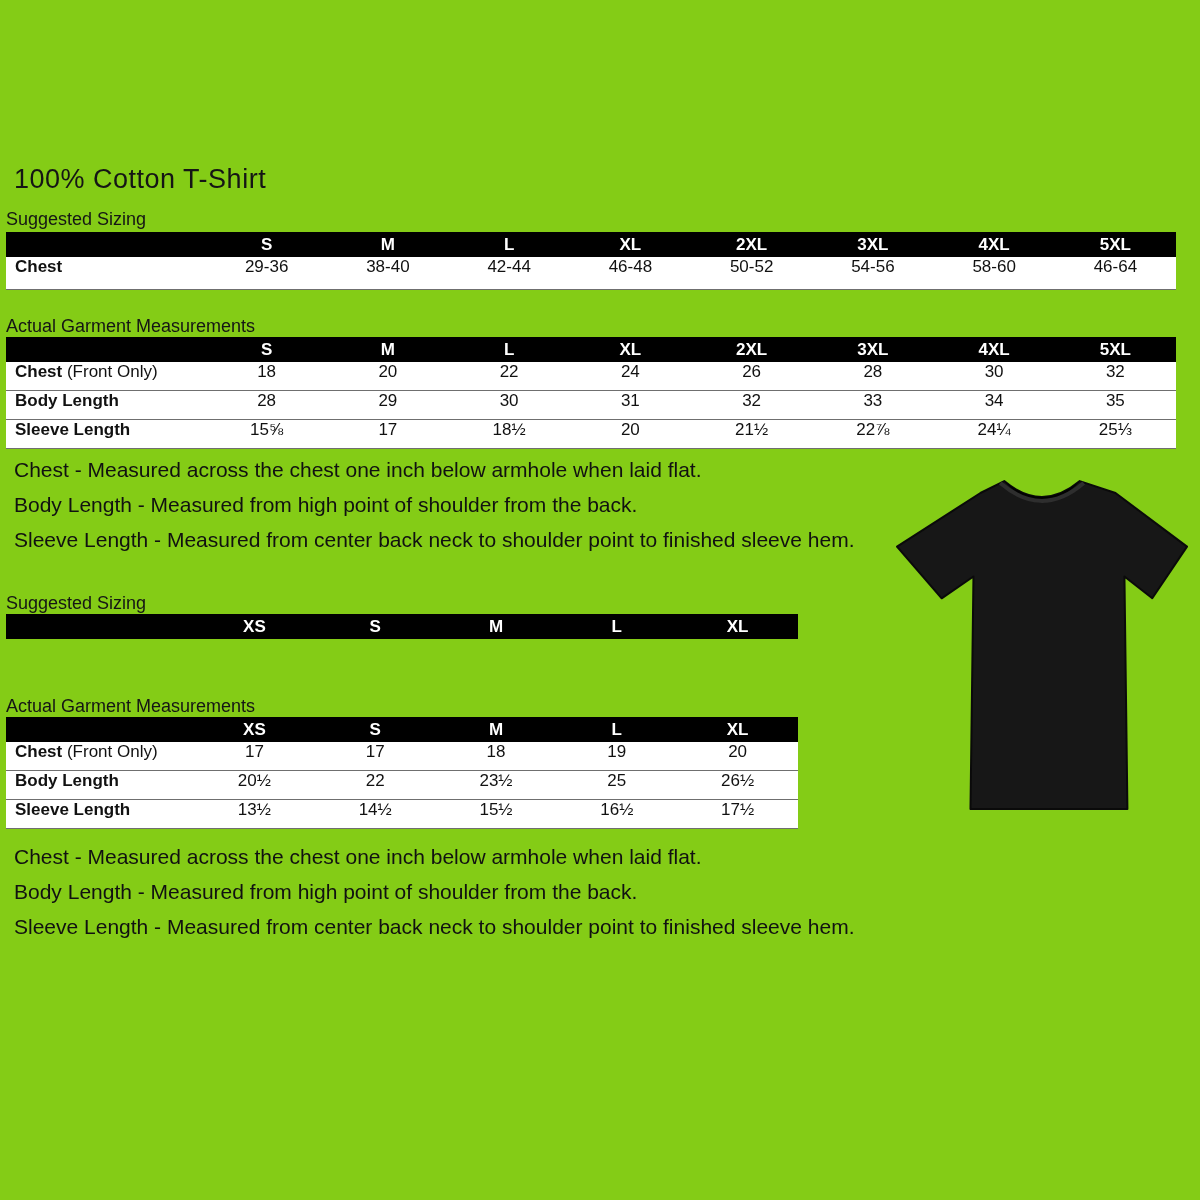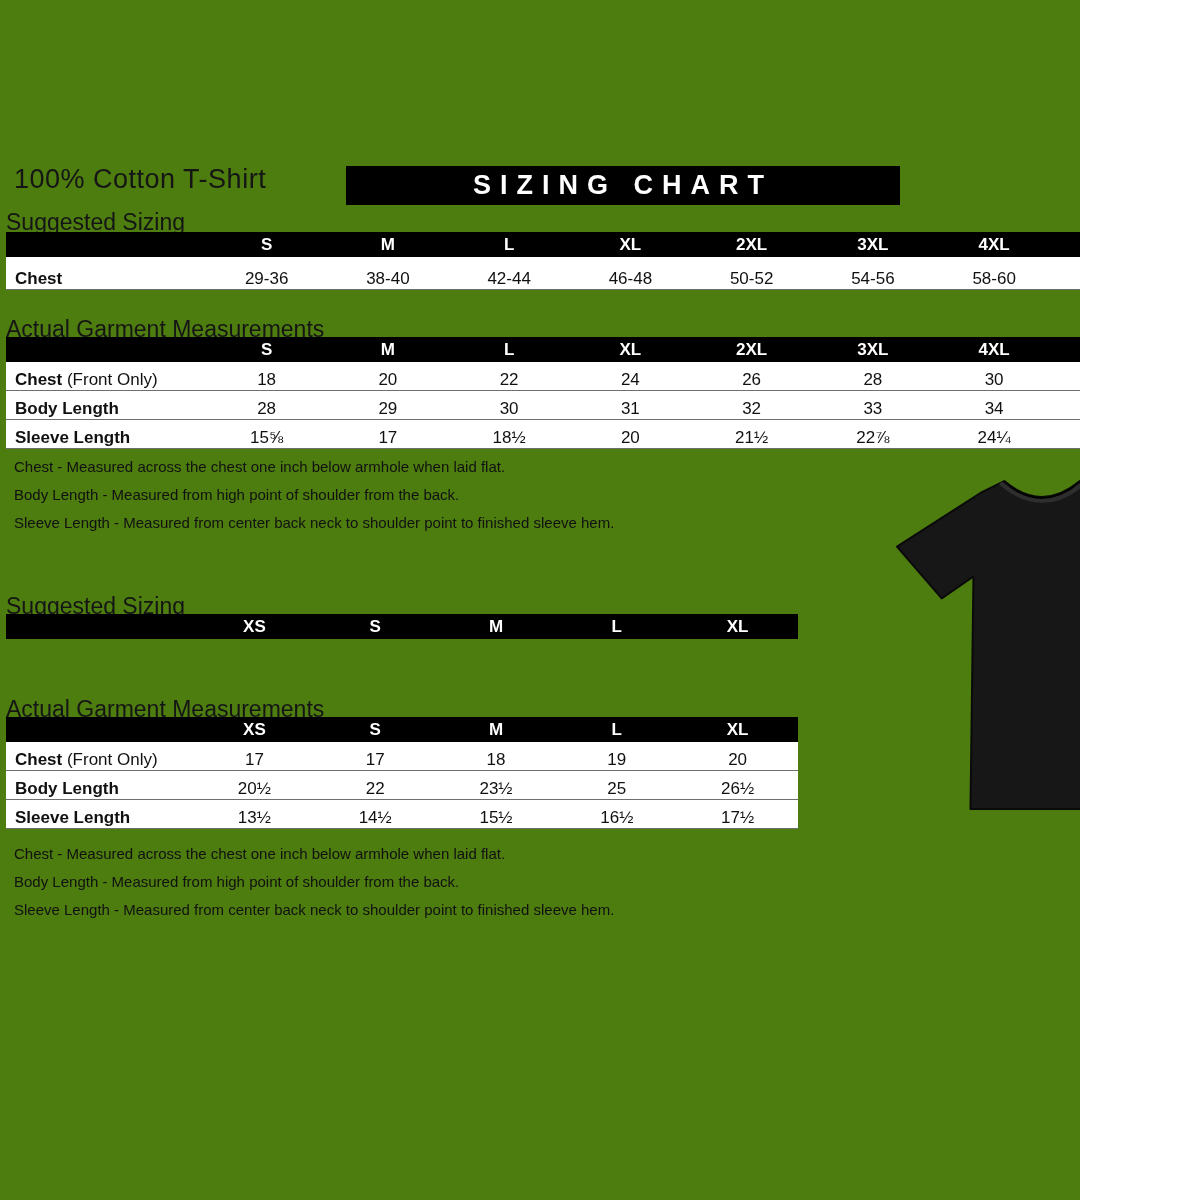--- a/index.html
+++ b/index.html
@@ -1,74 +1,71 @@
 <!DOCTYPE html>
 <html><head>
 <meta charset="utf-8">
 <style>
   html,body{margin:0;padding:0;background:#fff;}
   .page{
     position:relative;
-    width:1080px;height:1200px;
-    background:#4d7c0f;
+    width:1200px;height:1200px;
+    background:#84cc16;
     font-family:"Liberation Sans", sans-serif;
     color:#111;
     overflow:hidden;
   }
   .top-title{
     position:absolute;left:14px;top:164px;
     font-size:27px;font-weight:500;letter-spacing:.5px;color:#151515;
   }
   .banner{
     position:absolute;left:346px;top:166px;width:554px;height:39px;
     background:#000;color:#fff;
     display:flex;align-items:center;justify-content:center;
     font-size:27px;font-weight:bold;letter-spacing:9px;
   }
   .section-label{
     position:absolute;left:6px;
-    font-size:23px;color:#151515;
+    font-size:18px;color:#151515;
   }
   .sizing-table{position:absolute;left:6px;}
   .thead{
     display:flex;align-items:center;
     background:#000;color:#fff;font-weight:bold;
     height:25px;font-size:17px;
   }
   .trow{
-    display:flex;align-items:flex-end;
+    display:flex;align-items:flex-start;
     height:28px;font-size:17px;
     border-bottom:1px solid #6f6f6f;
     background:#fff;
   }
   .suggested-table .trow{height:32px;}
   .cell{flex:1;text-align:center;}
   .cell.label{
     flex:0 0 var(--labelw,200px);
     text-align:left;padding-left:9px;box-sizing:border-box;
   }
   .cell.label b{font-weight:bold;}
-  .notes{position:absolute;left:14px;font-size:15px;color:#111;}
+  .notes{position:absolute;left:14px;font-size:21px;color:#111;}
   .note-line{margin-bottom:11px;}
   .youth-title{
     position:absolute;left:6px;top:548px;
     font-size:29px;font-weight:bold;color:#0d0d0d;letter-spacing:.2px;
   }
   .tee-wrap{position:absolute;left:893px;top:468px;width:298px;height:352px;}
 </style>
 </head>
 <body>
 
 <div class="page">
 
   <div class="top-title">100% Cotton T-Shirt</div>
 
-  <div class="banner">
-    <span>SIZING CHART</span>
-  </div>
 
   <div class="section-label" style="top:209px">Suggested Sizing</div>
   <div class="sizing-table suggested-table" style="top:232px;width:1170px;--labelw:200px">
       <div class="thead">
         <div class="cell label"></div>
         <div class="cell">S</div>
         <div class="cell">M</div>
         <div class="cell">L</div>
         <div class="cell">XL</div>
         <div class="cell">2XL</div>

